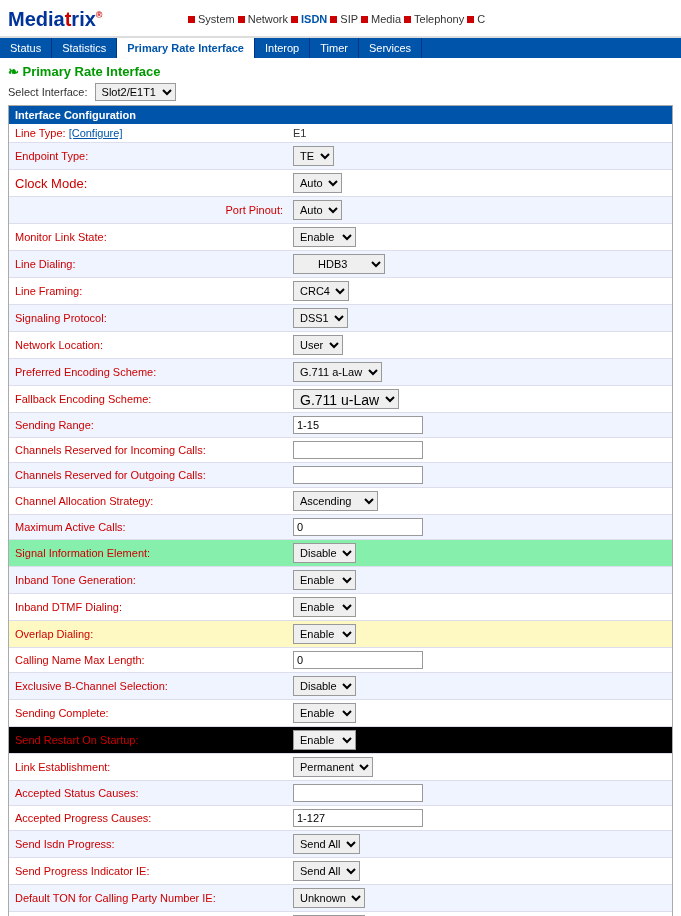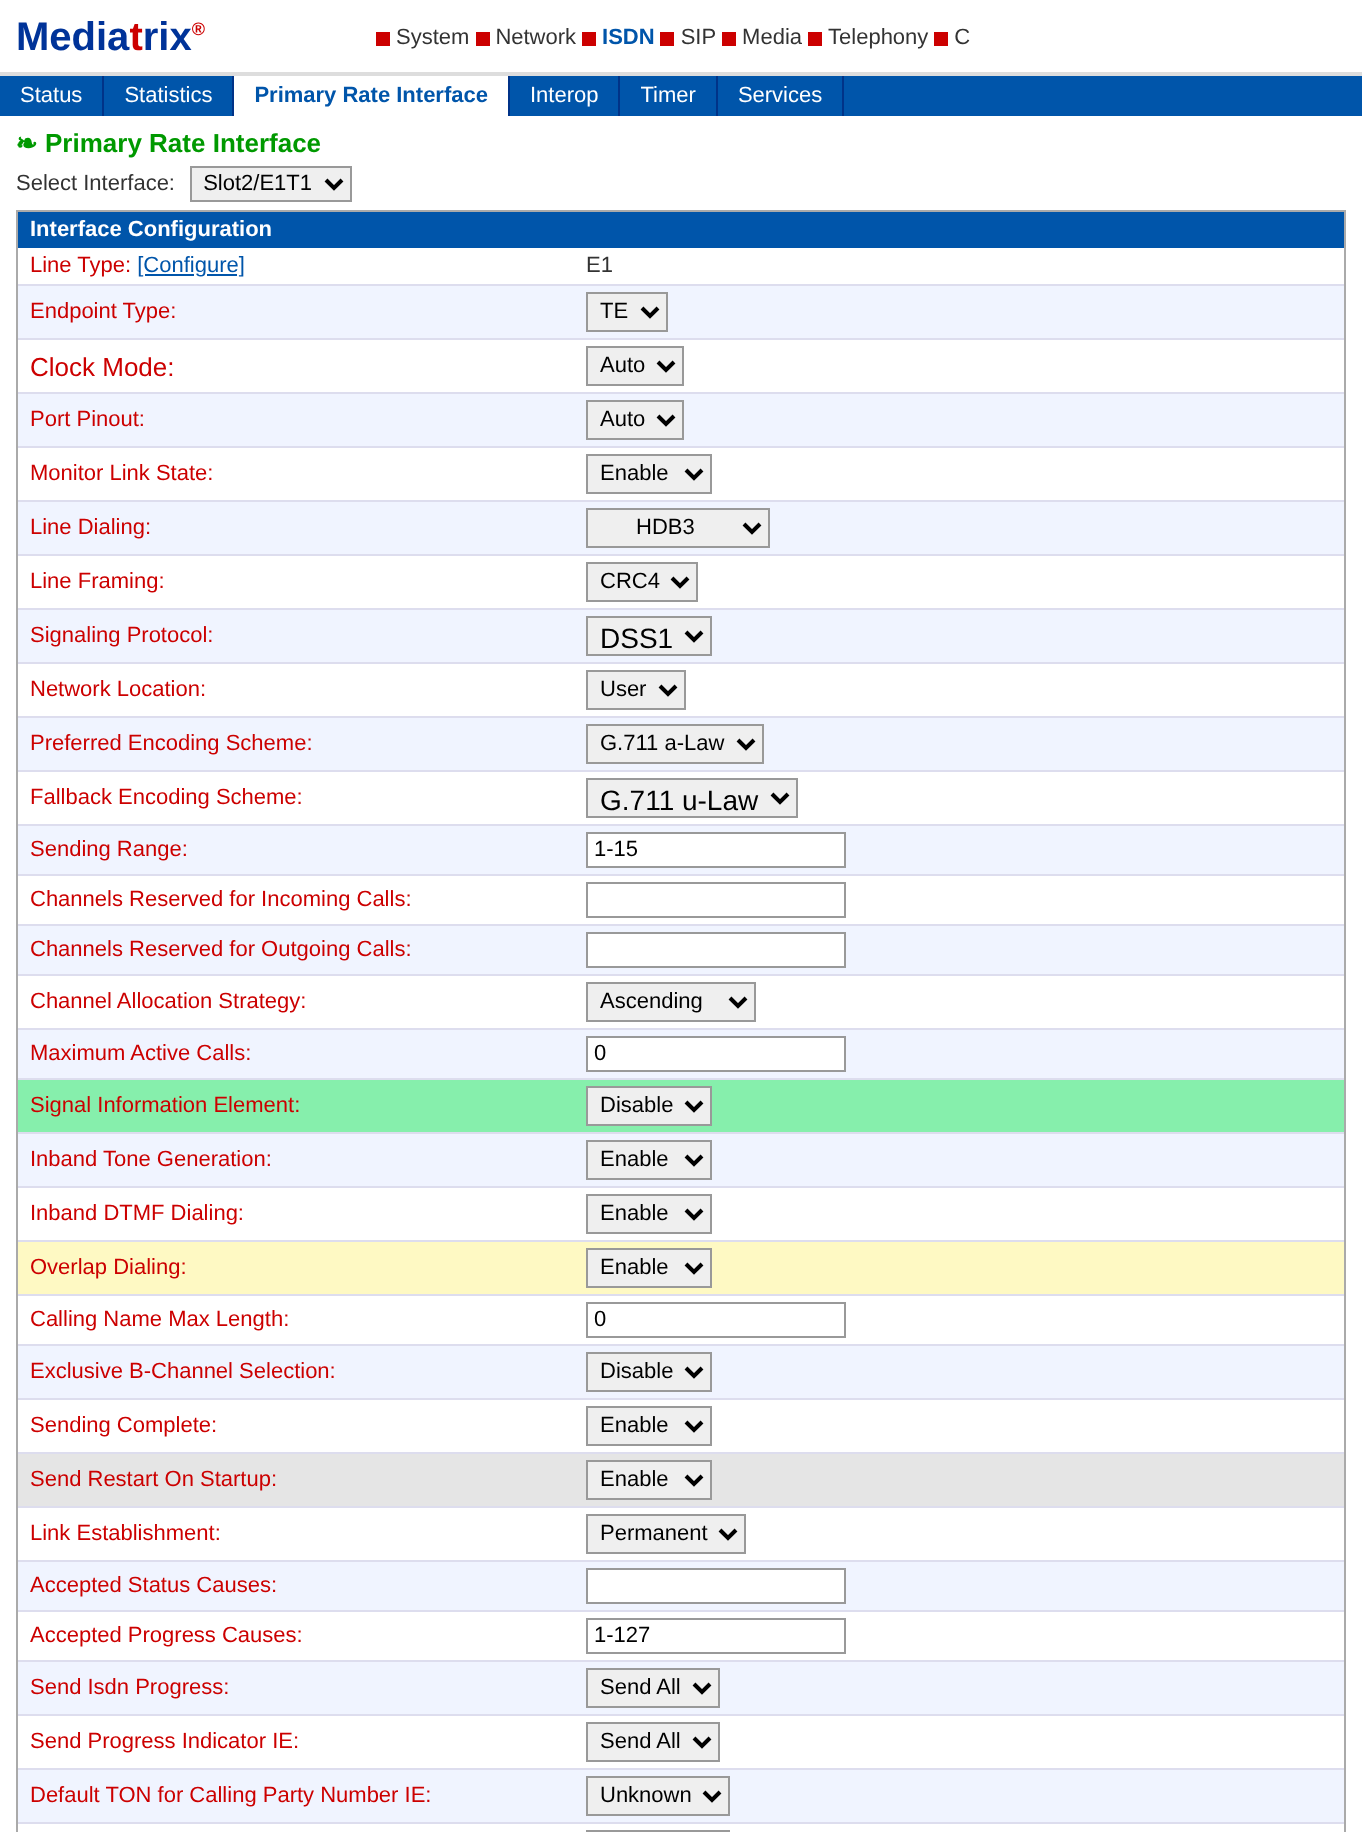--- a/index.html
+++ b/index.html
@@ -96,38 +96,38 @@
           </tr>
           <tr style="background: rgb(240, 244, 255);">
             <td style="padding: 3px 6px; color: rgb(204, 0, 0); font-size: 11px; width: 280px; white-space: nowrap; border-bottom: 1px solid rgb(221, 221, 238);">Endpoint Type:</td>
             <td style="padding: 3px 4px; font-size: 11px; border-bottom: 1px solid rgb(221, 221, 238);"><select style="font-size: 11px; padding: 1px 2px; border: 1px solid rgb(153, 153, 153); height: 20px;"><option value="TE">TE</option></select></td>
           </tr>
           <tr style="background: rgb(255, 255, 255);">
             <td style="padding: 3px 6px; color: rgb(204, 0, 0); font-size: 13px; width: 280px; white-space: nowrap; border-bottom: 1px solid rgb(221, 221, 238);">Clock Mode:</td>
             <td style="padding: 3px 4px; font-size: 11px; border-bottom: 1px solid rgb(221, 221, 238);"><select style="font-size: 11px; padding: 1px 2px; border: 1px solid rgb(153, 153, 153); height: 20px;"><option value="Auto">Auto</option></select></td>
           </tr>
           <tr style="background: rgb(240, 244, 255);">
-            <td style="padding: 3px 6px; color: rgb(204, 0, 0); font-size: 11px; width: 280px; white-space: nowrap; border-bottom: 1px solid rgb(221, 221, 238);">Port Pinout:</td>
+            <td style="padding: 3px 6px; color: rgb(204, 0, 0); font-size: 11px; width: 280px; white-space: nowrap; border-bottom: 1px solid rgb(221, 221, 238); text-align: right;">Port Pinout:</td>
             <td style="padding: 3px 4px; font-size: 11px; border-bottom: 1px solid rgb(221, 221, 238);"><select style="font-size: 11px; padding: 1px 2px; border: 1px solid rgb(153, 153, 153); height: 20px;"><option value="Auto">Auto</option></select></td>
           </tr>
           <tr style="background: rgb(255, 255, 255);">
             <td style="padding: 3px 6px; color: rgb(204, 0, 0); font-size: 11px; width: 280px; white-space: nowrap; border-bottom: 1px solid rgb(221, 221, 238);">Monitor Link State:</td>
             <td style="padding: 3px 4px; font-size: 11px; border-bottom: 1px solid rgb(221, 221, 238);"><select style="font-size: 11px; padding: 1px 2px; border: 1px solid rgb(153, 153, 153); height: 20px;"><option value="Enable">Enable</option><option value="Disable">Disable</option></select></td>
           </tr>
           <tr style="background: rgb(240, 244, 255);">
             <td style="padding: 3px 6px; color: rgb(204, 0, 0); font-size: 11px; width: 280px; white-space: nowrap; border-bottom: 1px solid rgb(221, 221, 238);">Line Dialing:</td>
             <td style="padding: 3px 4px; font-size: 11px; border-bottom: 1px solid rgb(221, 221, 238);"><select style="font-size: 11px; padding: 1px 20px; border: 1px solid rgb(153, 153, 153); height: 20px;"><option value="HDB3">HDB3</option></select></td>
           </tr>
           <tr style="background: rgb(255, 255, 255);">
             <td style="padding: 3px 6px; color: rgb(204, 0, 0); font-size: 11px; width: 280px; white-space: nowrap; border-bottom: 1px solid rgb(221, 221, 238);">Line Framing:</td>
             <td style="padding: 3px 4px; font-size: 11px; border-bottom: 1px solid rgb(221, 221, 238);"><select style="font-size: 11px; padding: 1px 2px; border: 1px solid rgb(153, 153, 153); height: 20px;"><option value="CRC4">CRC4</option></select></td>
           </tr>
           <tr style="background: rgb(240, 244, 255);">
             <td style="padding: 3px 6px; color: rgb(204, 0, 0); font-size: 11px; width: 280px; white-space: nowrap; border-bottom: 1px solid rgb(221, 221, 238);">Signaling Protocol:</td>
-            <td style="padding: 3px 4px; font-size: 11px; border-bottom: 1px solid rgb(221, 221, 238);"><select style="font-size: 14px; padding: 1px 2px; border: 1px solid rgb(153, 153, 153); height: 20px;"><option value="DSS1">DSS1</option></select></td>
+            <td style="padding: 3px 4px; font-size: 11px; border-bottom: 1px solid rgb(221, 221, 238);"><select style="font-size: 11px; padding: 1px 2px; border: 1px solid rgb(153, 153, 153); height: 20px;"><option value="DSS1">DSS1</option></select></td>
           </tr>
           <tr style="background: rgb(255, 255, 255);">
             <td style="padding: 3px 6px; color: rgb(204, 0, 0); font-size: 11px; width: 280px; white-space: nowrap; border-bottom: 1px solid rgb(221, 221, 238);">Network Location:</td>
             <td style="padding: 3px 4px; font-size: 11px; border-bottom: 1px solid rgb(221, 221, 238);"><select style="font-size: 11px; padding: 1px 2px; border: 1px solid rgb(153, 153, 153); height: 20px;"><option value="User">User</option></select></td>
           </tr>
           <tr style="background: rgb(240, 244, 255);">
             <td style="padding: 3px 6px; color: rgb(204, 0, 0); font-size: 11px; width: 280px; white-space: nowrap; border-bottom: 1px solid rgb(221, 221, 238);">Preferred Encoding Scheme:</td>
             <td style="padding: 3px 4px; font-size: 11px; border-bottom: 1px solid rgb(221, 221, 238);"><select style="font-size: 11px; padding: 1px 2px; border: 1px solid rgb(153, 153, 153); height: 20px;"><option value="G.711 a-Law">G.711 a-Law</option></select></td>
           </tr>
           <tr style="background: rgb(255, 255, 255);">
@@ -175,21 +175,21 @@
             <td style="padding: 3px 4px; font-size: 11px; border-bottom: 1px solid rgb(221, 221, 238);"><input type="text" value="0" style="border: 1px solid rgb(153, 153, 153); font-size: 11px; padding: 1px 3px; height: 18px; width: 130px;"></td>
           </tr>
           <tr style="background: rgb(240, 244, 255);">
             <td style="padding: 3px 6px; color: rgb(204, 0, 0); font-size: 11px; width: 280px; white-space: nowrap; border-bottom: 1px solid rgb(221, 221, 238);">Exclusive B-Channel Selection:</td>
             <td style="padding: 3px 4px; font-size: 11px; border-bottom: 1px solid rgb(221, 221, 238);"><select style="font-size: 11px; padding: 1px 2px; border: 1px solid rgb(153, 153, 153); height: 20px;"><option value="Disable">Disable</option><option value="Enable">Enable</option></select></td>
           </tr>
           <tr style="background: rgb(255, 255, 255);">
             <td style="padding: 3px 6px; color: rgb(204, 0, 0); font-size: 11px; width: 280px; white-space: nowrap; border-bottom: 1px solid rgb(221, 221, 238);">Sending Complete:</td>
             <td style="padding: 3px 4px; font-size: 11px; border-bottom: 1px solid rgb(221, 221, 238);"><select style="font-size: 11px; padding: 1px 2px; border: 1px solid rgb(153, 153, 153); height: 20px;"><option value="Enable">Enable</option><option value="Disable">Disable</option></select></td>
           </tr>
-          <tr style="background: #e5e5e5;">
+          <tr style="background: #000000;">
             <td style="padding: 3px 6px; color: rgb(204, 0, 0); font-size: 11px; width: 280px; white-space: nowrap; border-bottom: 1px solid rgb(221, 221, 238);">Send Restart On Startup:</td>
             <td style="padding: 3px 4px; font-size: 11px; border-bottom: 1px solid rgb(221, 221, 238);"><select style="font-size: 11px; padding: 1px 2px; border: 1px solid rgb(153, 153, 153); height: 20px;"><option value="Enable">Enable</option><option value="Disable">Disable</option></select></td>
           </tr>
           <tr style="background: rgb(255, 255, 255);">
             <td style="padding: 3px 6px; color: rgb(204, 0, 0); font-size: 11px; width: 280px; white-space: nowrap; border-bottom: 1px solid rgb(221, 221, 238);">Link Establishment:</td>
             <td style="padding: 3px 4px; font-size: 11px; border-bottom: 1px solid rgb(221, 221, 238);"><select style="font-size: 11px; padding: 1px 2px; border: 1px solid rgb(153, 153, 153); height: 20px;"><option value="Permanent">Permanent</option></select></td>
           </tr>
           <tr style="background: rgb(240, 244, 255);">
             <td style="padding: 3px 6px; color: rgb(204, 0, 0); font-size: 11px; width: 280px; white-space: nowrap; border-bottom: 1px solid rgb(221, 221, 238);">Accepted Status Causes:</td>
             <td style="padding: 3px 4px; font-size: 11px; border-bottom: 1px solid rgb(221, 221, 238);"><input type="text" style="border: 1px solid rgb(153, 153, 153); font-size: 11px; padding: 1px 3px; height: 18px; width: 130px;"></td>

